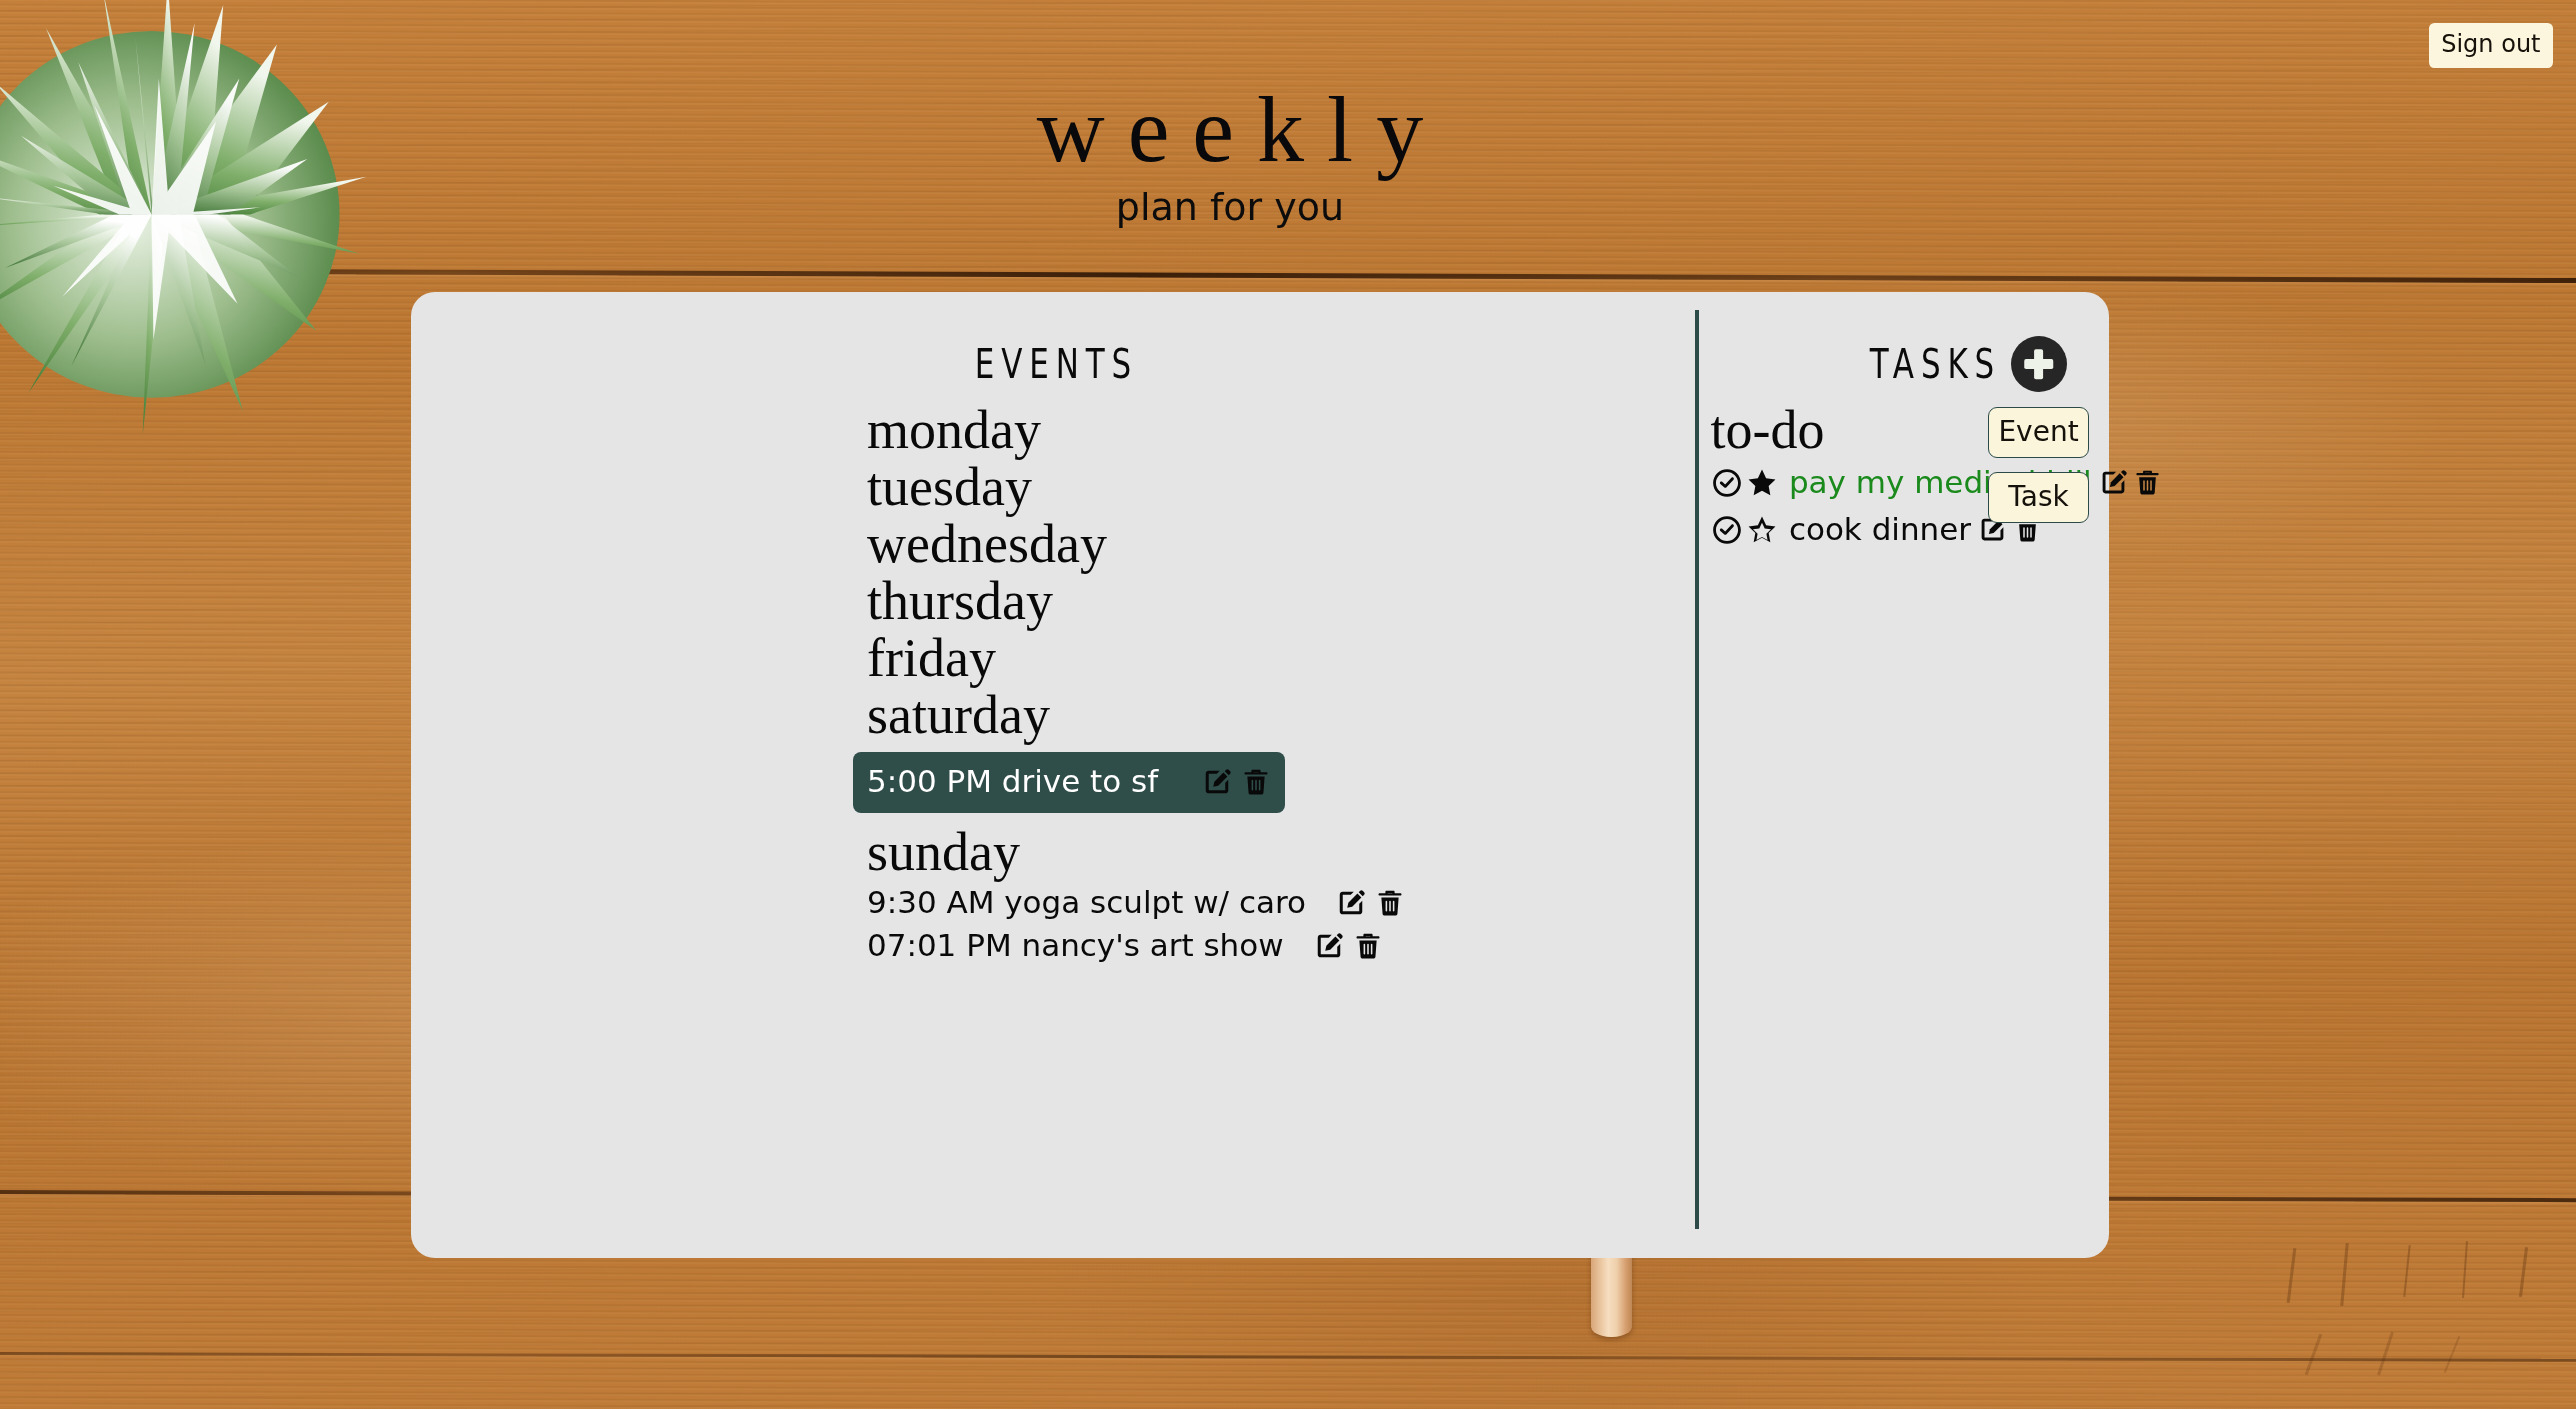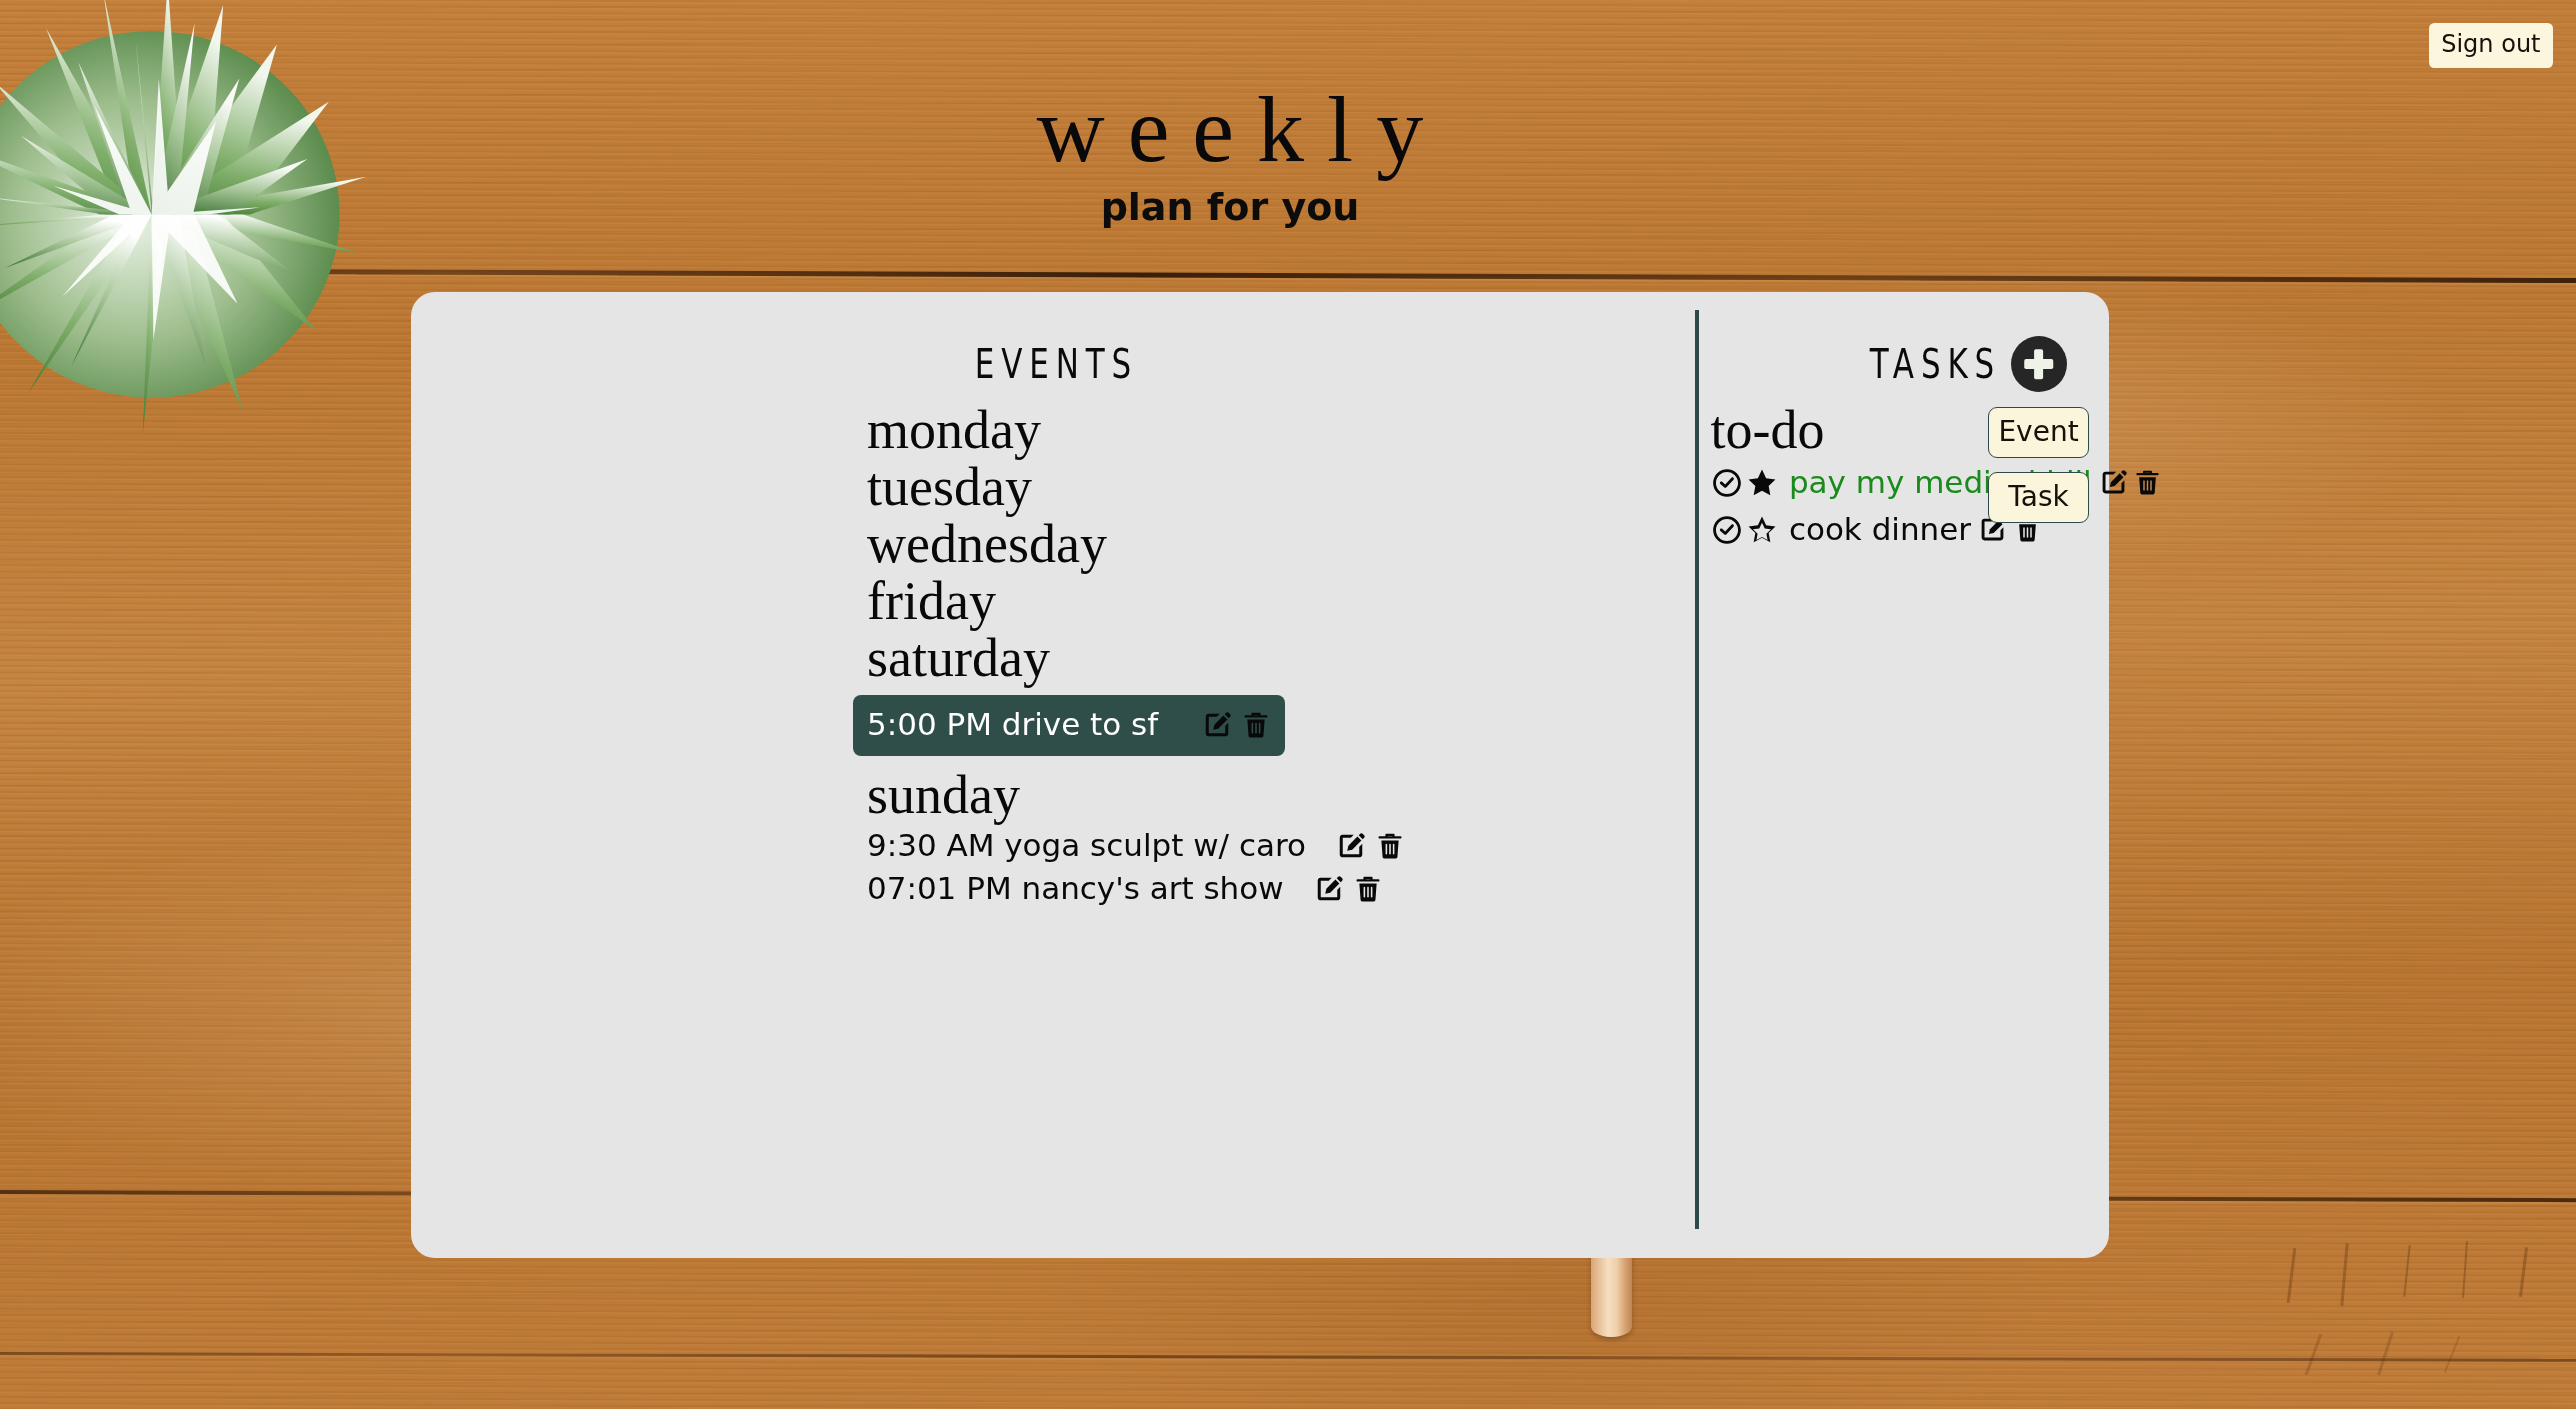--- a/index.html
+++ b/index.html
@@ -112,21 +112,21 @@
     color: #09080a;
     font-weight: 400;
     text-indent: 23px;
   }
   #app-subtitle {
     margin-top: 10.7px;
     font-family: "DejaVu Sans", sans-serif;
     font-size: 38px;
     line-height: 1.1;
     color: #0d0c0d;
-    font-weight: 700;
+    font-weight: 400;
   }
 
   
   #notebook {
     position: absolute;
     left: 411px;
     top: 292px;
     width: 1698px;
     height: 966px;
     background: #e5e5e5;
@@ -415,20 +415,21 @@
 <div id="notebook">
 
   <div id="divider"></div>
 
   <div class="column" id="events-column">
     <div class="column-heading">EVENTS</div>
     <div id="events-list">
         <div class="day-name">monday</div>
         <div class="day-name">tuesday</div>
         <div class="day-name">wednesday</div>
+        <div class="day-name">thursday</div>
         <div class="day-name">friday</div>
         <div class="day-name">saturday</div>
         <div class="event-row highlighted">
           <span class="event-text">5:00 PM drive to sf</span>
           <button class="icon-btn">
             <svg width="30" height="30" viewBox="0 0 24 24">
               <path d="M3 5.3C3 4.0 4.0 3 5.3 3H14.2L11.8 5.4H5.4V18.6H18.6V12.6L21 10.2V18.7C21 20 20 21 18.7 21H5.3C4.0 21 3 20 3 18.7V5.3Z" fill="#0a090a"></path>
               <path d="M19.34 2.21C19.9 1.65 20.8 1.65 21.36 2.21L22.5 3.35C23.06 3.91 23.06 4.81 22.5 5.37L21.35 6.52L18.19 3.36L19.34 2.21Z" fill="#0a090a"></path>
               <path d="M17.13 4.42L20.29 7.58L12.95 14.92L9.0 15.8L9.88 11.85L17.13 4.42Z" fill="#0a090a"></path>
             </svg>

